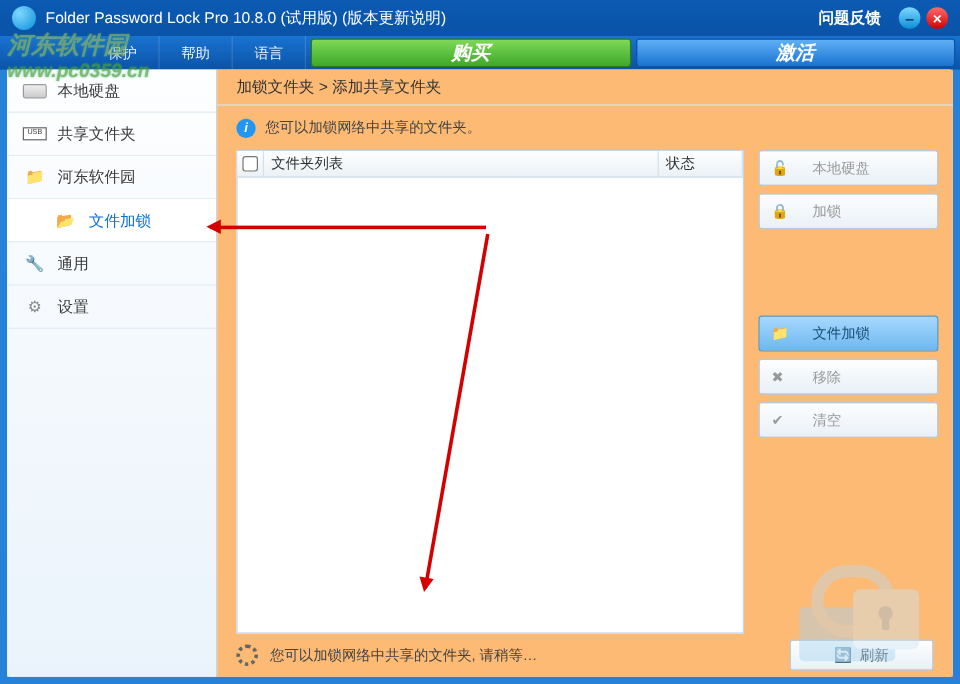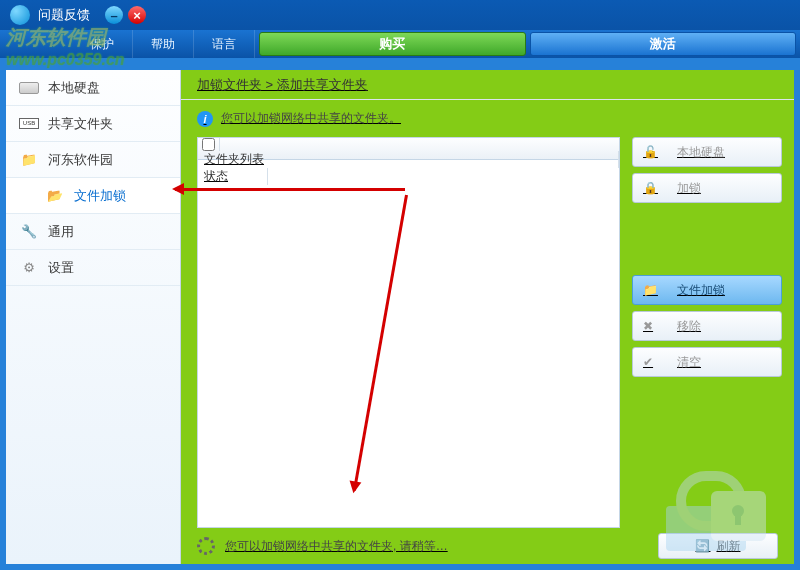--- a/index.html
+++ b/index.html
@@ -1,53 +1,53 @@
 <!DOCTYPE html>
 <html><head>
 <meta charset="utf-8">
 <style>
 * { margin: 0; padding: 0; box-sizing: border-box; font-family: "Microsoft YaHei", sans-serif; }
 body { width: 800px; height: 570px; background: #2681d9; overflow: hidden; position: relative; }
 
 .titlebar { height: 30px; background: linear-gradient(#0b5ab3, #0a53a7); display: flex; align-items: center; padding: 0 10px; color: #fff; font-size: 13px; }
 .titlebar .logo { width: 20px; height: 20px; border-radius: 50%; background: radial-gradient(circle at 30% 30%, #7fd8ff, #0a8fd8); margin-right: 8px; }
 .titlebar .title { flex: 1; }
-.titlebar .feedback { margin-right: 10px; font-weight: normal; }
+.titlebar .feedback { margin-right: 10px; font-weight: bold; }
 .titlebar .btn-ctrl { width: 18px; height: 18px; border-radius: 50%; margin-left: 5px; display: flex; align-items: center; justify-content: center; font-size: 13px; font-weight: bold; cursor: pointer; }
 .btn-min { background: linear-gradient(#7fd8ff, #0a8fd8); color: #053a66; }
 .btn-close { background: linear-gradient(#ff6b6b, #d40000); color: #fff; }
 
 .menubar { height: 28px; background: linear-gradient(#1a73d1, #0a53a7); display: flex; align-items: stretch; }
 .menubar-left { display: flex; }
 .menu-item { padding: 0 18px; display: flex; align-items: center; color: #e8f4ff; font-size: 12px; cursor: pointer; border-right: 1px solid rgba(255,255,255,0.15); }
 .menu-item:first-child { padding-left: 90px; }
 .menu-big { flex: 1; display: flex; gap: 4px; padding: 2px 4px; }
-.menu-big-btn { flex: 1; background: linear-gradient(#7ed957, #3fa82a); border: 1px solid #2a7a15; border-radius: 3px; color: #fff; font-size: 13px; font-weight: bold; display: flex; align-items: center; justify-content: center; cursor: pointer; }
+.menu-big-btn { flex: 1; background: linear-gradient(#7ed957, #3fa82a); border: 1px solid #2a7a15; border-radius: 3px; color: #fff; font-size: 16px; font-weight: bold; display: flex; align-items: center; justify-content: center; cursor: pointer; font-style: italic; }
 .menu-big-btn.activate { background: linear-gradient(#5fb0f5, #1a73d1); border-color: #0a53a7; }
 
-.content { position: absolute; top: 58px; left: 6px; right: 6px; bottom: 6px; background: #f0f4f7; border-radius: 3px; display: flex; margin-top: 12px; }
+.content { position: absolute; top: 58px; left: 6px; right: 6px; bottom: 6px; background: #f0f4f7; border-radius: 3px; display: flex; }
 
 .sidebar { width: 175px; background: linear-gradient(#fdfeff, #eaf3fb); border-right: 1px solid #c5d6e6; }
 .side-item { display: flex; align-items: center; height: 36px; padding: 0 12px; font-size: 13px; color: #3a3a3a; cursor: pointer; border-bottom: 1px solid #e2ecf4; }
 .side-item.sub { padding-left: 38px; background: #fff; color: #0a6fd0; }
 .side-item .icon { width: 22px; height: 18px; margin-right: 8px; display: inline-flex; align-items: center; justify-content: center; }
 .icon-hdd { background: linear-gradient(#eee,#ccc); border: 1px solid #999; border-radius: 2px; width: 20px; height: 12px; }
 .icon-usb { background: #fff; border: 1px solid #666; width: 20px; height: 11px; font-size: 6px; line-height: 9px; text-align: center; }
 .icon-share { color: #e6a23c; }
 .icon-file { color: #e6a23c; }
 .icon-gear { color: #888; }
 
-.main { flex: 1; display: flex; flex-direction: column; background: #84cc16; position: relative; text-decoration: underline; }
+.main { flex: 1; display: flex; flex-direction: column; background: #fdba74; position: relative; }
 .breadcrumb { height: 30px; display: flex; align-items: center; padding: 0 16px; font-size: 13px; color: #333; border-bottom: 1px solid #dbe4ec; }
 .infobar { display: flex; align-items: center; padding: 10px 16px; font-size: 12px; color: #444; }
 .infobar .info-icon { width: 16px; height: 16px; border-radius: 50%; background: #2196f3; color: #fff; font-size: 11px; font-weight: bold; display: flex; align-items: center; justify-content: center; margin-right: 8px; font-style: italic; }
 
 .body-row { flex: 1; display: flex; padding: 0 12px 0 16px; gap: 12px; }
 .table-wrap { flex: 1; border: 1px solid #c5d6e6; background: #fff; display: flex; flex-direction: column; }
-.table-head { display: flex; background: linear-gradient(#fdfeff,#ebf1f7); border-bottom: 1px solid #c5d6e6; height: 22px; font-size: 12px; color: #333; flex-direction: column; }
+.table-head { display: flex; background: linear-gradient(#fdfeff,#ebf1f7); border-bottom: 1px solid #c5d6e6; height: 22px; font-size: 12px; color: #333; }
 .th { display: flex; align-items: center; padding: 0 6px; border-right: 1px solid #d5e0ea; }
 .th.chk { width: 22px; justify-content: center; }
 .th.name { flex: 1; }
 .th.status { width: 70px; }
 .table-body { flex: 1; }
 
 .rpanel { width: 150px; display: flex; flex-direction: column; gap: 6px; }
 .rbtn { height: 30px; background: linear-gradient(#fdfeff,#e8f0f7); border: 1px solid #b8cad9; border-radius: 3px; display: flex; align-items: center; padding: 0 10px; font-size: 12px; color: #999; cursor: pointer; }
 .rbtn.enabled { color: #333; }
 .rbtn.active { background: linear-gradient(#a7d8ff,#6db8ef); border-color: #4a9fd8; color: #1a4d77; }
@@ -67,20 +67,21 @@
 .arrow1 { position: absolute; top: 188px; left: 175px; width: 230px; height: 3px; background: #d40000; }
 .arrow1::before { content: ""; position: absolute; left: -9px; top: -5px; border: 6px solid transparent; border-right: 12px solid #d40000; }
 .arrow2 { position: absolute; top: 195px; left: 405px; width: 3px; height: 300px; background: #d40000; transform: rotate(10deg); transform-origin: top; }
 .arrow2::after { content: ""; position: absolute; bottom: -9px; left: -5px; border: 6px solid transparent; border-top: 12px solid #d40000; }
 </style>
 </head>
 <body>
 
 <div class="titlebar">
   <span class="logo"></span>
+  <span class="title">Folder Password Lock Pro 10.8.0 (试用版) (版本更新说明)</span>
   <span class="feedback">问题反馈</span>
   <span class="btn-ctrl btn-min">–</span>
   <span class="btn-ctrl btn-close">×</span>
 </div>
 
 <div class="menubar">
   <div class="menubar-left">
     <div class="menu-item">保护</div>
     <div class="menu-item">帮助</div>
     <div class="menu-item">语言</div>

